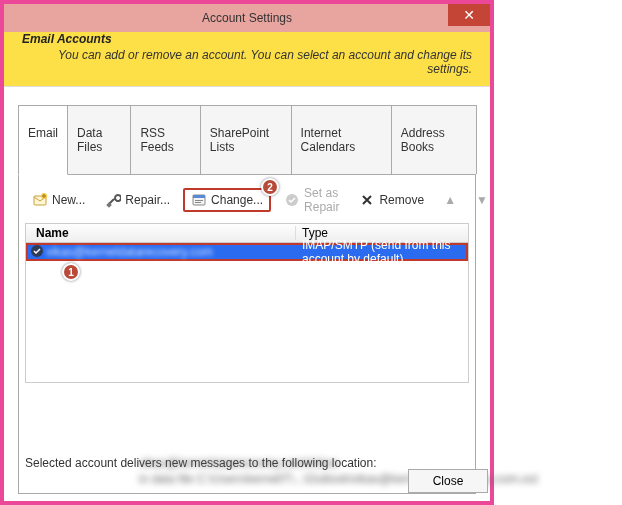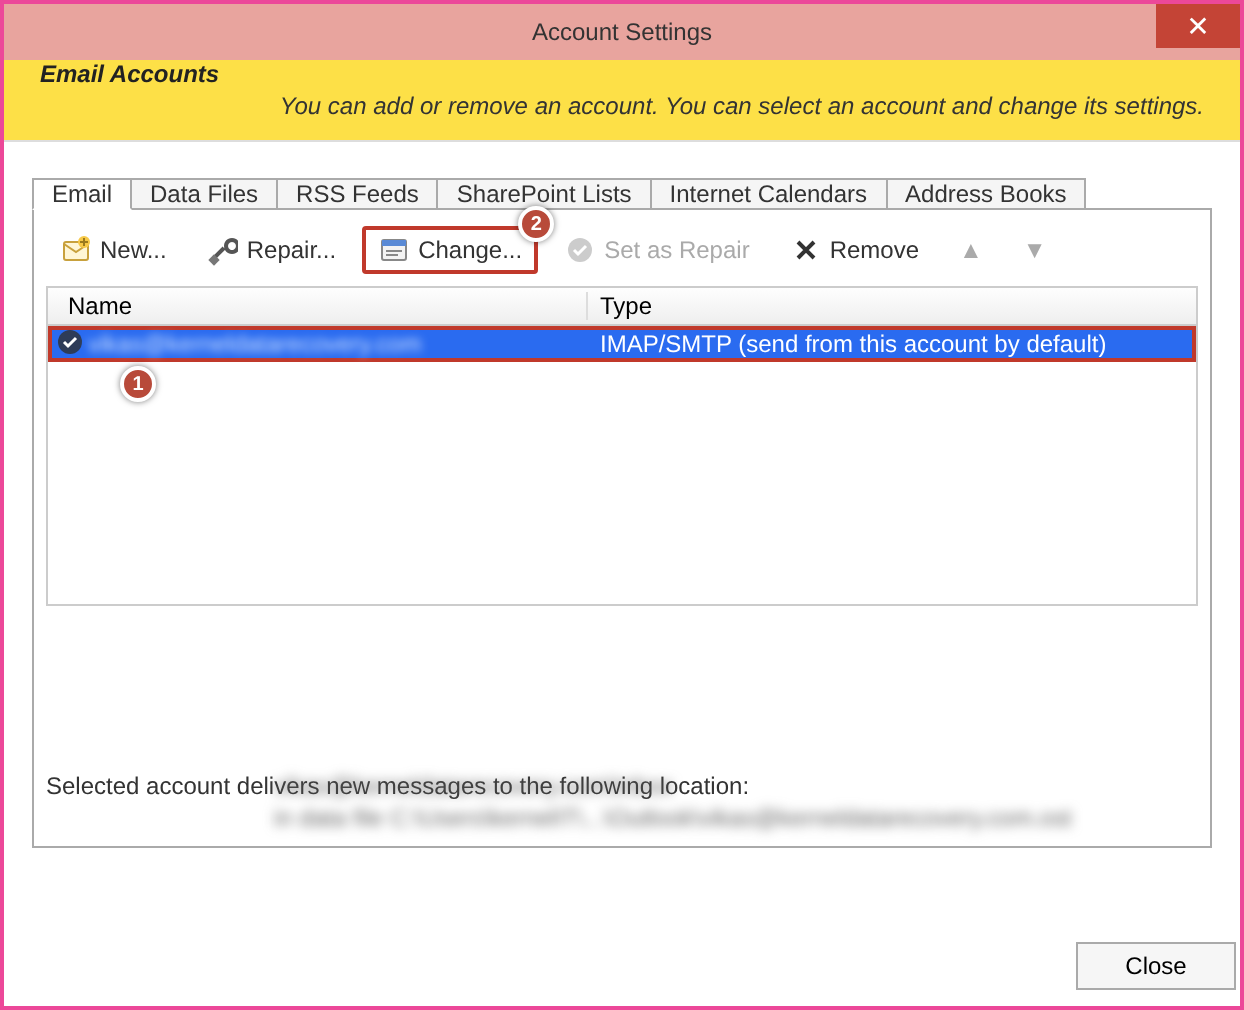--- a/index.html
+++ b/index.html
@@ -6,23 +6,23 @@
   body {
     margin: 0;
     font-family: "Segoe UI", Tahoma, sans-serif;
     font-size: 12px;
     background: #fff;
     width: 622px;
     height: 505px;
     overflow: hidden;
   }
   .window {
-    width: 622px;
+    width: 494px;
     height: 505px;
-    border: 2px solid #ec4899;
+    border: 4px solid #ec4899;
     background: #fff;
     position: relative;
   }
   .titlebar {
     height: 28px;
     background: #e8a49e;
     display: flex;
     align-items: center;
     justify-content: center;
     position: relative;
@@ -63,21 +63,21 @@
     font-size: 12px;
     color: #333;
     text-align: right;
   }
   .tabstrip {
     display: flex;
     padding: 18px 14px 0 14px;
     gap: 0;
   }
   .tab {
-    padding: 0 9px;
+    padding: 20px 9px;
     border: 1px solid #aaa;
     border-bottom: none;
     background: #f5f5f5;
     font-size: 12px;
     cursor: pointer;
     margin-right: -1px;
     color: #333;
   }
   .tab.active {
     background: #fff;
@@ -142,21 +142,21 @@
     box-shadow: 0 0 3px rgba(0,0,0,0.5);
   }
   .list-header {
     display: flex;
     background: linear-gradient(#fefefe, #eee);
     border: 1px solid #ccc;
     height: 20px;
     align-items: center;
     font-size: 12px;
   }
-  .list-header .col-name { width: 270px; padding-left: 10px; border-right: 1px solid #ddd; }
+  .list-header .col-name { width: 270px; padding-left: 10px; border-right: 1px solid #ddd; font-weight: bold; }
   .list-header .col-type { flex: 1; padding-left: 6px; }
   .list-body {
     border: 1px solid #ccc;
     border-top: none;
     height: 140px;
     position: relative;
   }
   .list-row {
     display: flex;
     height: 18px;

